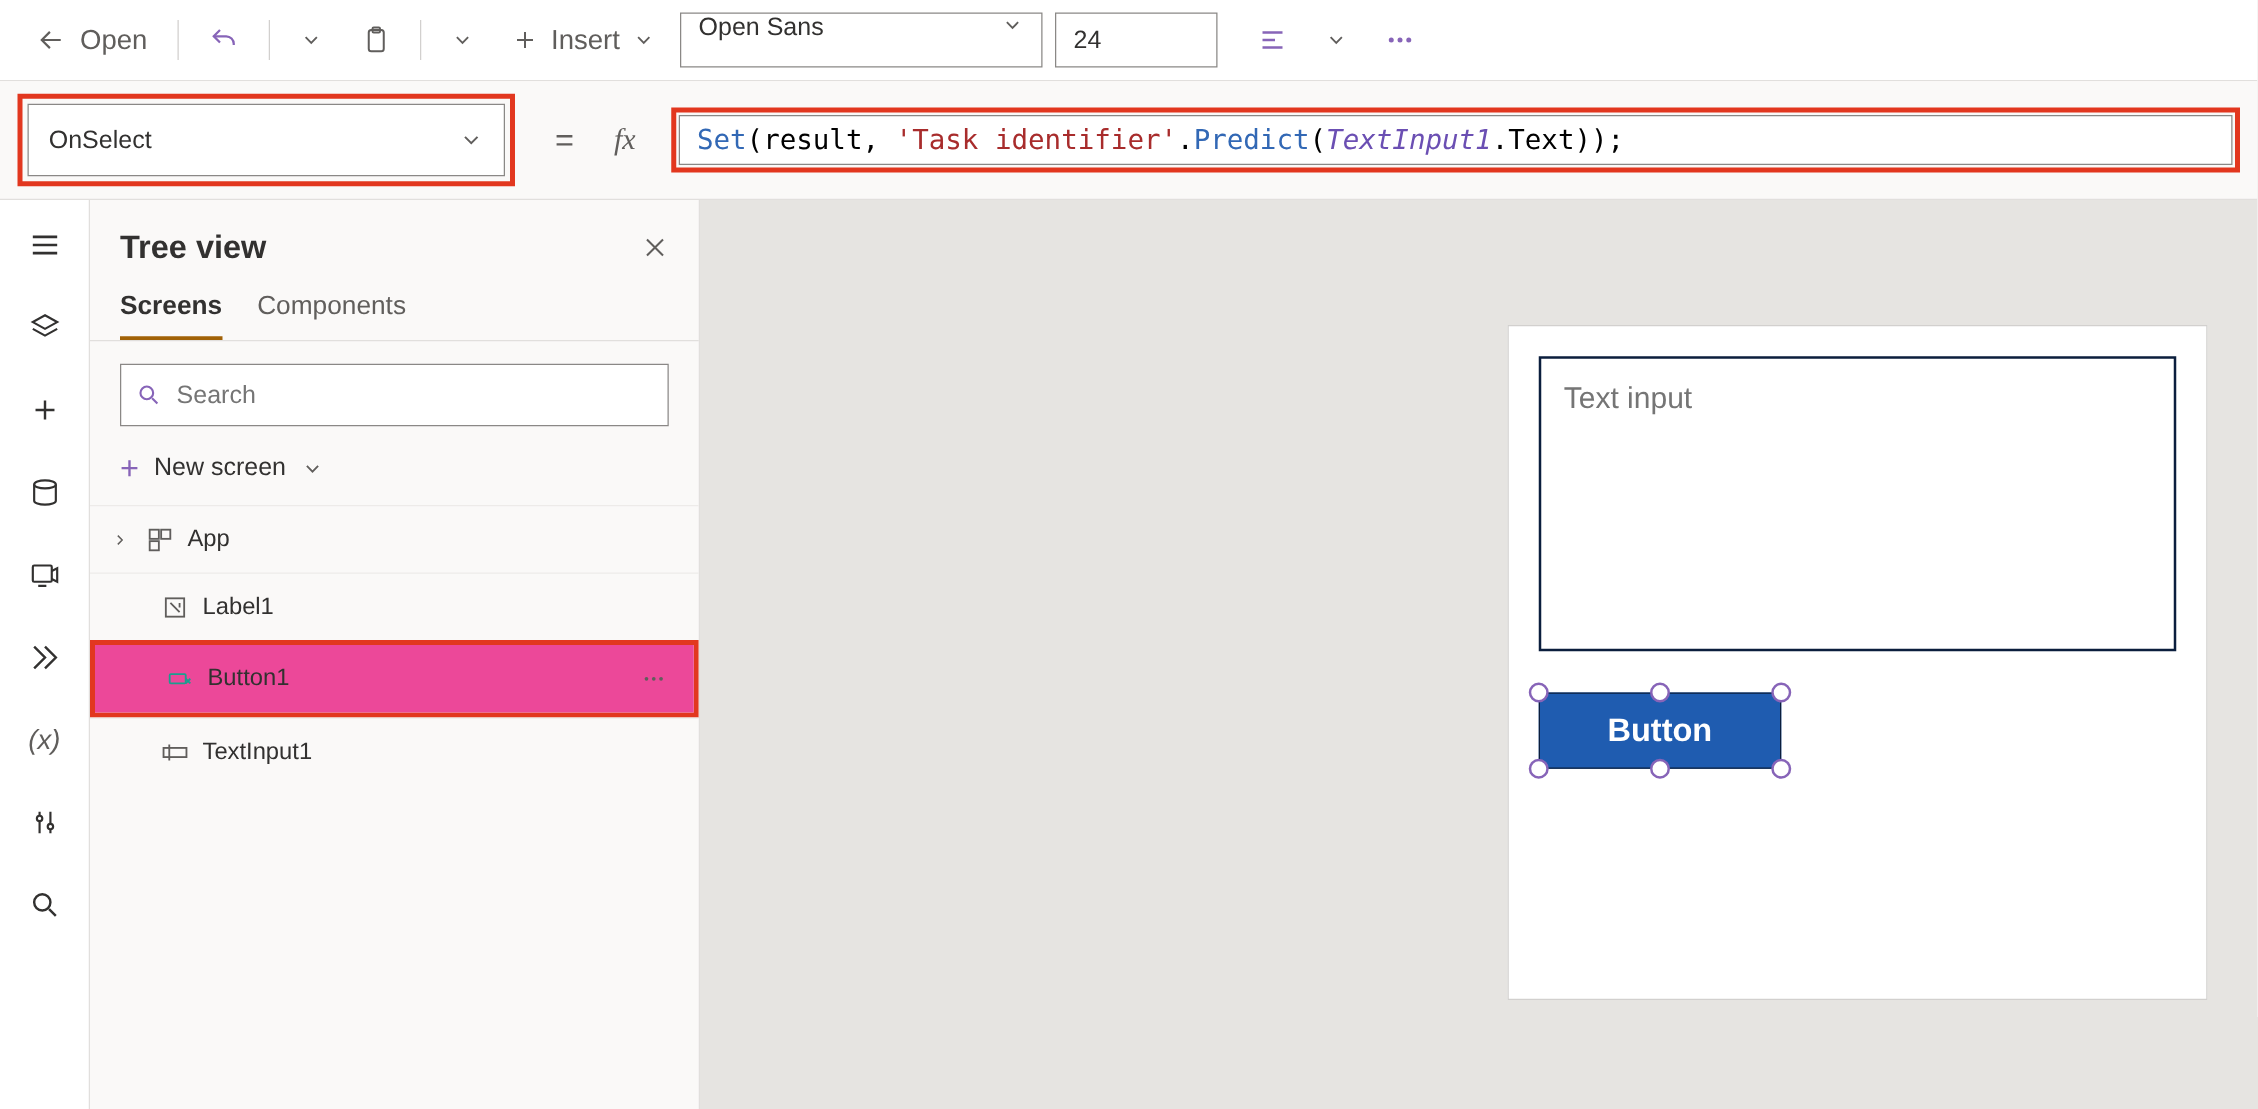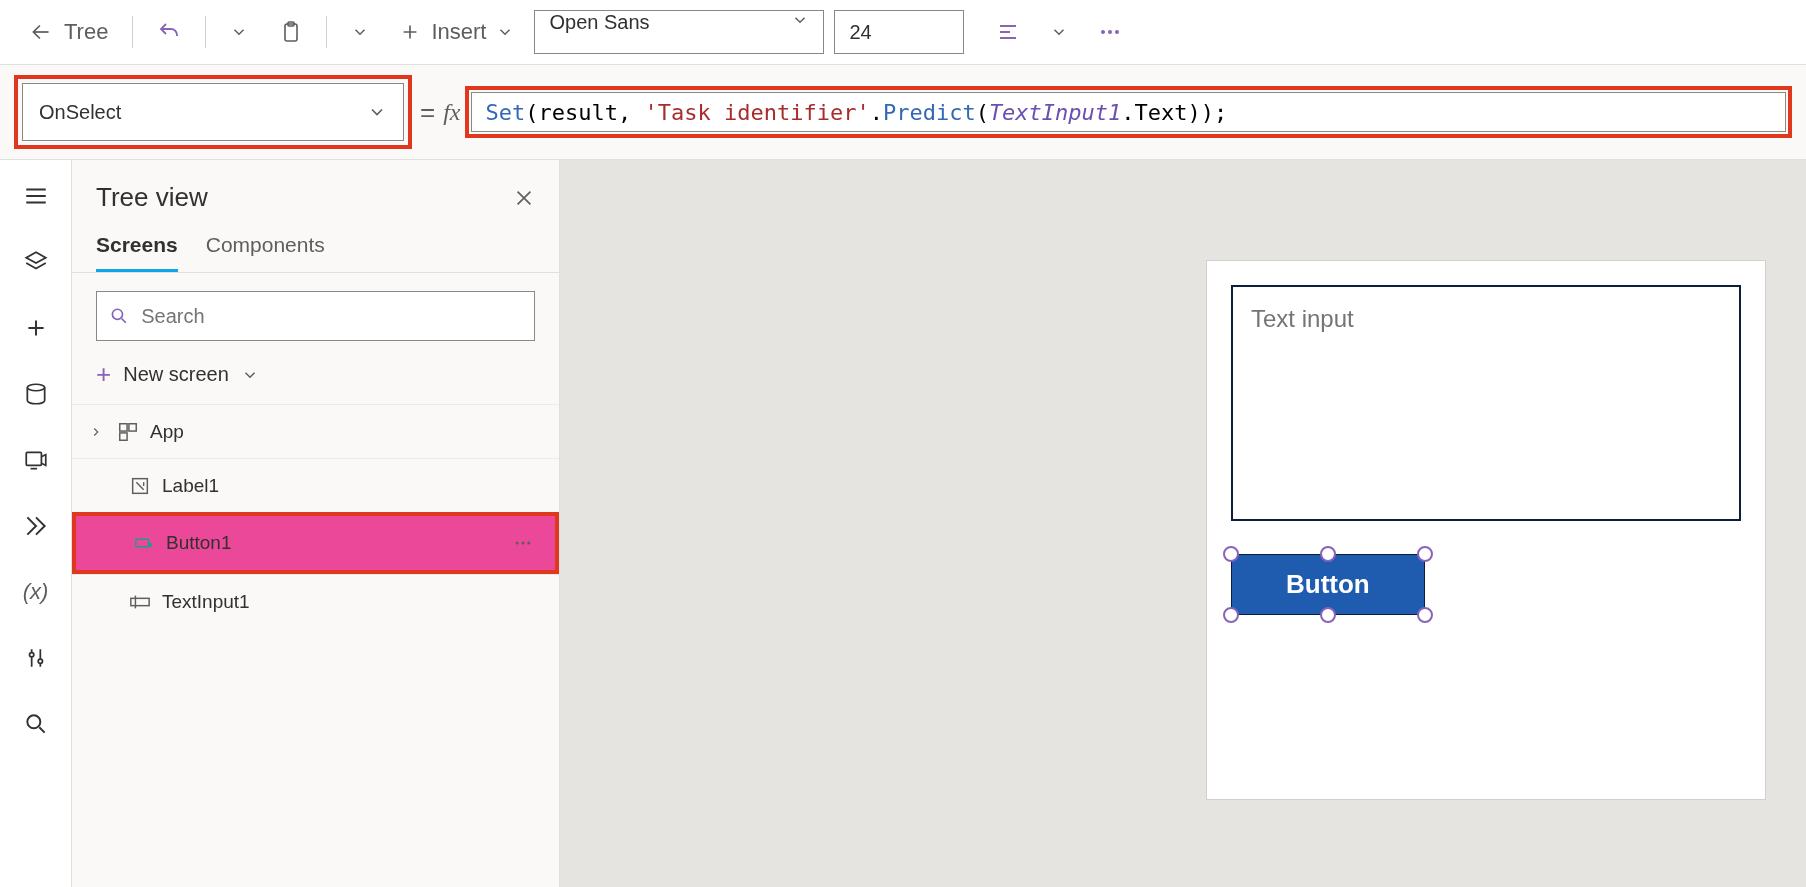--- a/index.html
+++ b/index.html
@@ -7,21 +7,21 @@
   
   
   .top-toolbar { display: flex; align-items: center; height: 65px; padding: 0 18px; gap: 10px; border-bottom: 1px solid #e1dfdd; background: #fff; }
   .tb-btn { display: flex; align-items: center; gap: 10px; padding: 6px 10px; cursor: pointer; color: #605e5c; }
   .tb-sep { width: 1px; height: 32px; background: #d2d0ce; margin: 0 4px; }
   .tb-dropdown { height: 44px; border: 1px solid #8a8886; background: #fff; display: flex; align-items: flex-start; justify-content: space-between; padding: 0 14px; cursor: pointer; font-size: 20px; }
   .tb-dropdown .chev { margin-left: 14px; }
   .tb-input { height: 44px; border: 1px solid #8a8886; background: #fff; padding: 0 14px; font-size: 20px; display:flex; align-items:center; }
   
   
-  .formula-row { display: flex; align-items: center; padding: 10px 14px 10px 14px; background: #faf9f8; border-bottom: 1px solid #e1dfdd; gap: 4px; }
+  .formula-row { display: flex; align-items: center; padding: 10px 14px 10px 14px; background: #faf9f8; border-bottom: 1px solid #e1dfdd; gap: 28px; }
   .prop-selector { width: 382px; height: 58px; border: 1px solid #8a8886; background: #fff; display: flex; align-items: center; justify-content: space-between; padding: 0 16px; font-size: 20px; cursor:pointer; }
   .prop-highlight { border: 4px solid #e2371f; padding: 4px; }
   .eq-sign { font-size: 26px; color: #605e5c; padding: 0 4px;}
   .fx-label { font-style: italic; font-size: 24px; color: #605e5c; font-family: Georgia, serif; }
   .formula-box { flex: 1; height: 40px; border: 1px solid #8a8886; background: #fff; display: flex; align-items: center; padding: 0 14px; font-family: Consolas, monospace; font-size: 22px; white-space: pre; overflow: hidden; }
   .fx-highlight { border: 4px solid #e2371f; padding: 2px; display:flex; align-items:center; gap:12px; flex:1; }
   .tok-fn { color: #3268b5; }
   .tok-str { color: #a82c2c; }
   .tok-prop { color: #6b4fb3; font-style: italic; }
   .tok-txt { color: #000; }
@@ -29,25 +29,25 @@
   
   .main { display: flex; height: calc(100vh - 65px - 78px); min-height: 600px; }
   
   
   .left-rail { width: 72px; background: #fff; border-right: 1px solid #e1dfdd; display: flex; flex-direction: column; align-items: center; padding-top: 12px; gap: 18px; }
   .rail-btn { width: 48px; height: 48px; display: flex; align-items: center; justify-content: center; cursor: pointer; color: #605e5c; }
   
   
   .tree-panel { width: 488px; background: #faf9f8; border-right: 1px solid #e1dfdd; display: flex; flex-direction: column; }
   .tree-header { display: flex; align-items: center; justify-content: space-between; padding: 22px 24px 10px 24px; }
-  .tree-title { font-size: 26px; font-weight: 400; }
+  .tree-title { font-size: 26px; font-weight: 700; }
   .close-x { font-size: 24px; cursor: pointer; color: #605e5c; }
   .tree-tabs { display: flex; gap: 28px; padding: 10px 24px 0 24px; border-bottom: 1px solid #e1dfdd; }
   .tree-tab { padding-bottom: 12px; font-size: 21px; color: #605e5c; cursor: pointer; }
-  .tree-tab.active { color: #323130; font-weight: 600; border-bottom: 3px solid #0ea5e9; }
+  .tree-tab.active { color: #323130; font-weight: 600; border-bottom: 3px solid #a16207; }
   .tree-search { margin: 18px 24px 10px 24px; display:flex; align-items:center; gap:12px; border: 1px solid #8a8886; background:#fff; height:50px; padding:0 12px;}
   .tree-search input { border:none; outline:none; font-size:20px; width:100%; background:transparent;}
   .new-screen { display:flex; align-items:center; gap:12px; padding: 8px 24px 14px 24px; color:#323130; font-size:20px; cursor:pointer;}
   .plus-purple { color:#8764b8; font-size:26px; font-weight:300;}
   .tree-list { flex:1; overflow:auto; }
   .tree-row { display:flex; align-items:center; height:54px; padding:0 14px; gap:10px; font-size:19px; cursor:pointer; border-top:1px solid #edebe9;}
   .tree-row.selected { background:#ec4899;justify-content:space-between;}
   .tree-row .chev { width:20px; display:flex; justify-content:center; color:#605e5c;}
   .tree-row .icon { width:24px; display:flex; justify-content:center; color:#605e5c;}
   .indent1 { padding-left: 56px; }
@@ -68,21 +68,21 @@
 </style>
 </head>
 <body>
 
 <div class="top-toolbar">
   <div class="tb-btn">
     <svg width="26" height="26" viewBox="0 0 24 24" fill="none" stroke="#605e5c" stroke-width="1.6">
         <path d="M19 12H5"></path>
         <path d="M11 18l-6-6 6-6"></path>
       </svg>
-    <span style="font-size:22px;">Tree</span>
+    <span style="font-size:22px;">Open</span>
   </div>
   <span class="tb-sep"></span>
   <div class="tb-btn">
     <svg width="24" height="24" viewBox="0 0 24 24" fill="none" stroke="#8764b8" stroke-width="1.8">
         <path d="M9 14L4 9l5-5"></path>
         <path d="M4 9h10a6 6 0 016 6v1"></path>
       </svg>
   </div>
   <span class="tb-sep"></span>
   <div class="tb-btn">

